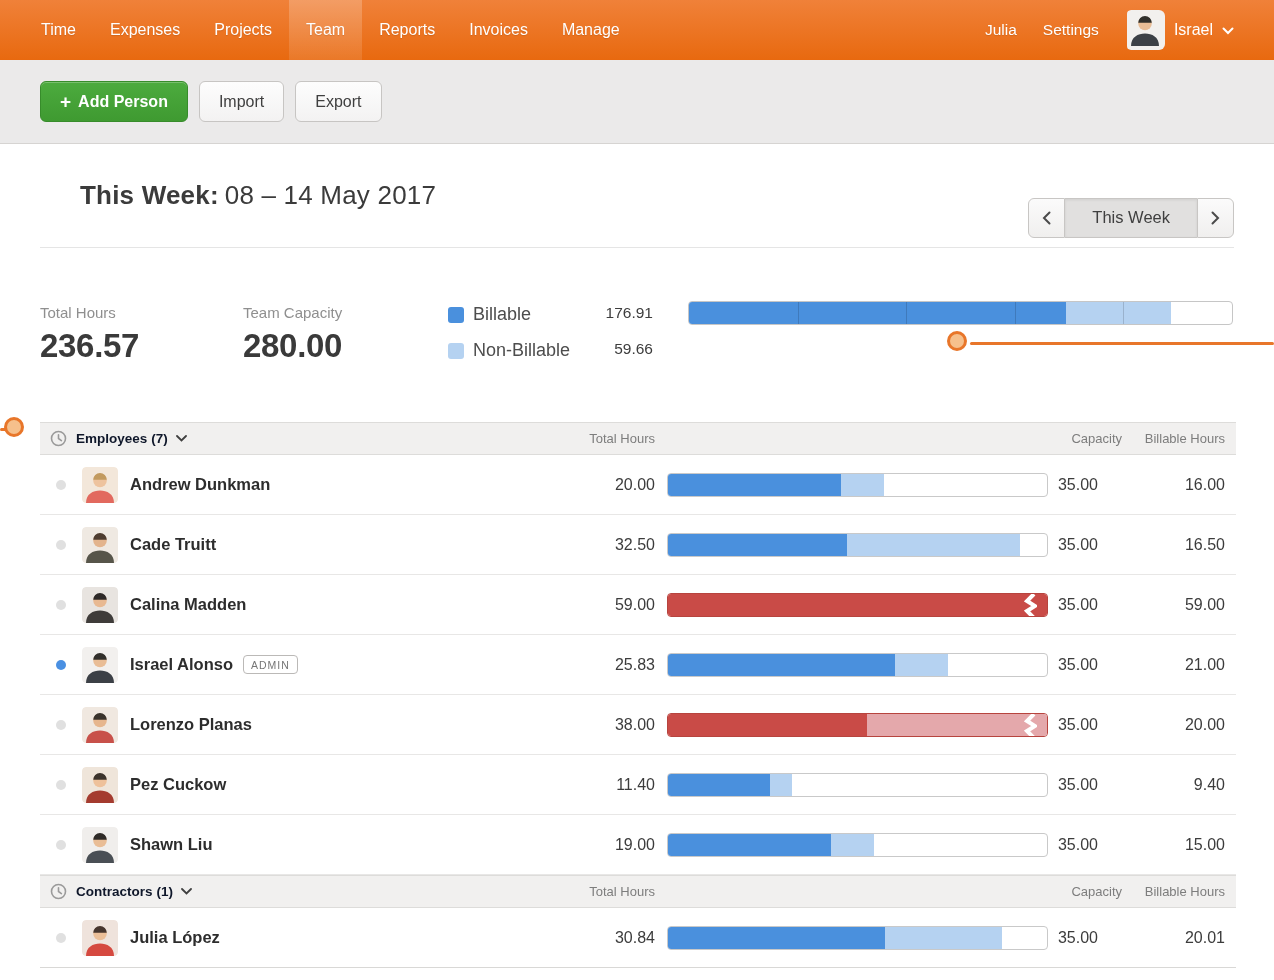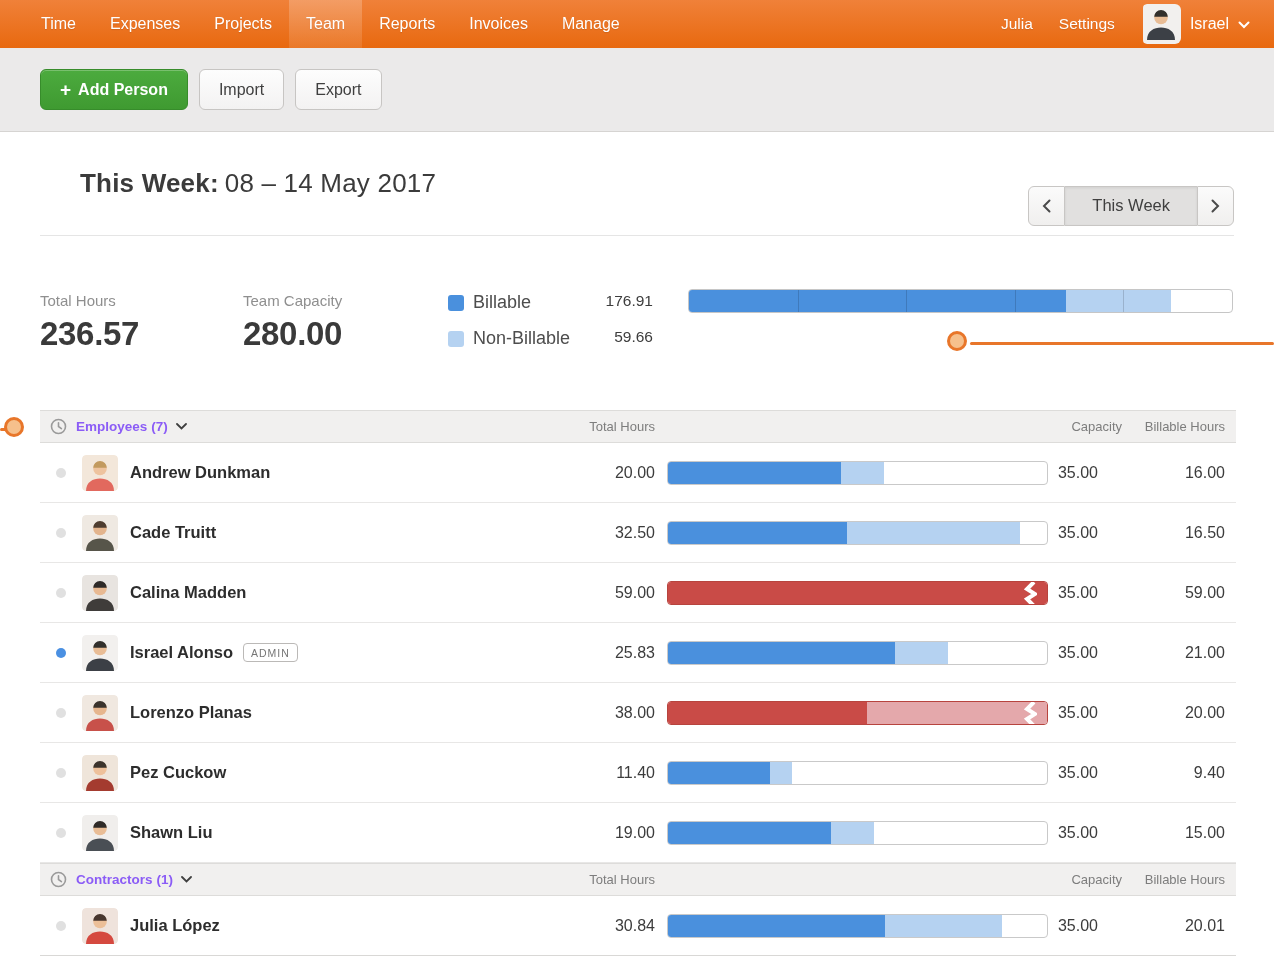--- a/index.html
+++ b/index.html
@@ -1,23 +1,23 @@
 <!DOCTYPE html>
 <html style="--c-billable: #4a90dd; --c-nonbillable: #b5d2f1; --c-over: #c94b47; --c-overlight: #e4a8ab; --c-orange: #e8762a; --c-dot-active: #4a90e2; --c-dot: #e0e0e0;"><head>
 <meta charset="utf-8">
 <style>
   * { margin:0; padding:0; box-sizing:border-box; }
   html,body { width:1274px; height:980px; overflow:hidden; background:#fff;
     font-family:"Liberation Sans", sans-serif; }
   .page { position:relative; width:1274px; height:980px; }
 
   
-  .topnav { height:48px; background:linear-gradient(180deg,#f08139,#e8690f);
+  .topnav { height:60px; background:linear-gradient(180deg,#f08139,#e8690f);
     display:flex; align-items:stretch; justify-content:space-between;
-    padding:0 24px 0 24px; }
+    padding:0 40px 0 24px; }
   .nav-left { display:flex; align-items:stretch; }
   .nav-tab { display:flex; align-items:center; padding:0 17px; color:#fff;
     font-size:16px; font-weight:500; cursor:pointer; text-shadow:0 1px 1px rgba(0,0,0,.12); }
   .nav-tab.active { background:linear-gradient(180deg, rgba(255,255,255,.22), rgba(255,255,255,.10)); }
   .nav-right { display:flex; align-items:center; gap:26px; }
   .nav-link { color:#fff; font-size:15.5px; font-weight:500; cursor:pointer;
     text-shadow:0 1px 1px rgba(0,0,0,.12); }
   .nav-user { display:flex; align-items:center; gap:9px; cursor:pointer; }
   .nav-avatar { width:40px; height:40px; border-radius:6px; overflow:hidden; display:block; }
   .nav-avatar svg { display:block; }
@@ -78,21 +78,21 @@
   .fill.nonbillable { background:var(--c-nonbillable); }
   .fill.over-dark { background:var(--c-over); }
   .fill.over-light { background:var(--c-overlight); }
 
   
   .team-table { margin:0 40px; width:1196px; }
   .group-header { position:relative; height:33px; background:#f1f0ef;
     border-top:1px solid #dddcda; border-bottom:1px solid #dddcda;
     display:flex; align-items:center; }
   .gh-icon { margin-left:10px; display:flex; }
-  .gh-label { margin-left:9px; font-size:13.5px; color:#8b5cf6; cursor:pointer; }
+  .gh-label { margin-left:9px; font-size:13.5px; color:#0f172a; cursor:pointer; }
   .gh-label b { font-weight:700; }
   .gh-count { font-weight:700; margin-left:4px; }
   .gh-chevron { margin-left:8px; display:flex; cursor:pointer; }
   .col { position:absolute; font-size:13px; color:#7d7d7d; text-align:right; }
   .col-total { right:581px; width:120px; }
   .col-capacity { right:114px; width:90px; }
   .col-billable { right:11px; width:110px; }
 
   .person-row { position:relative; height:60px; border-bottom:1px solid #e8e7e6;
     display:flex; align-items:center; background:#fff; }

